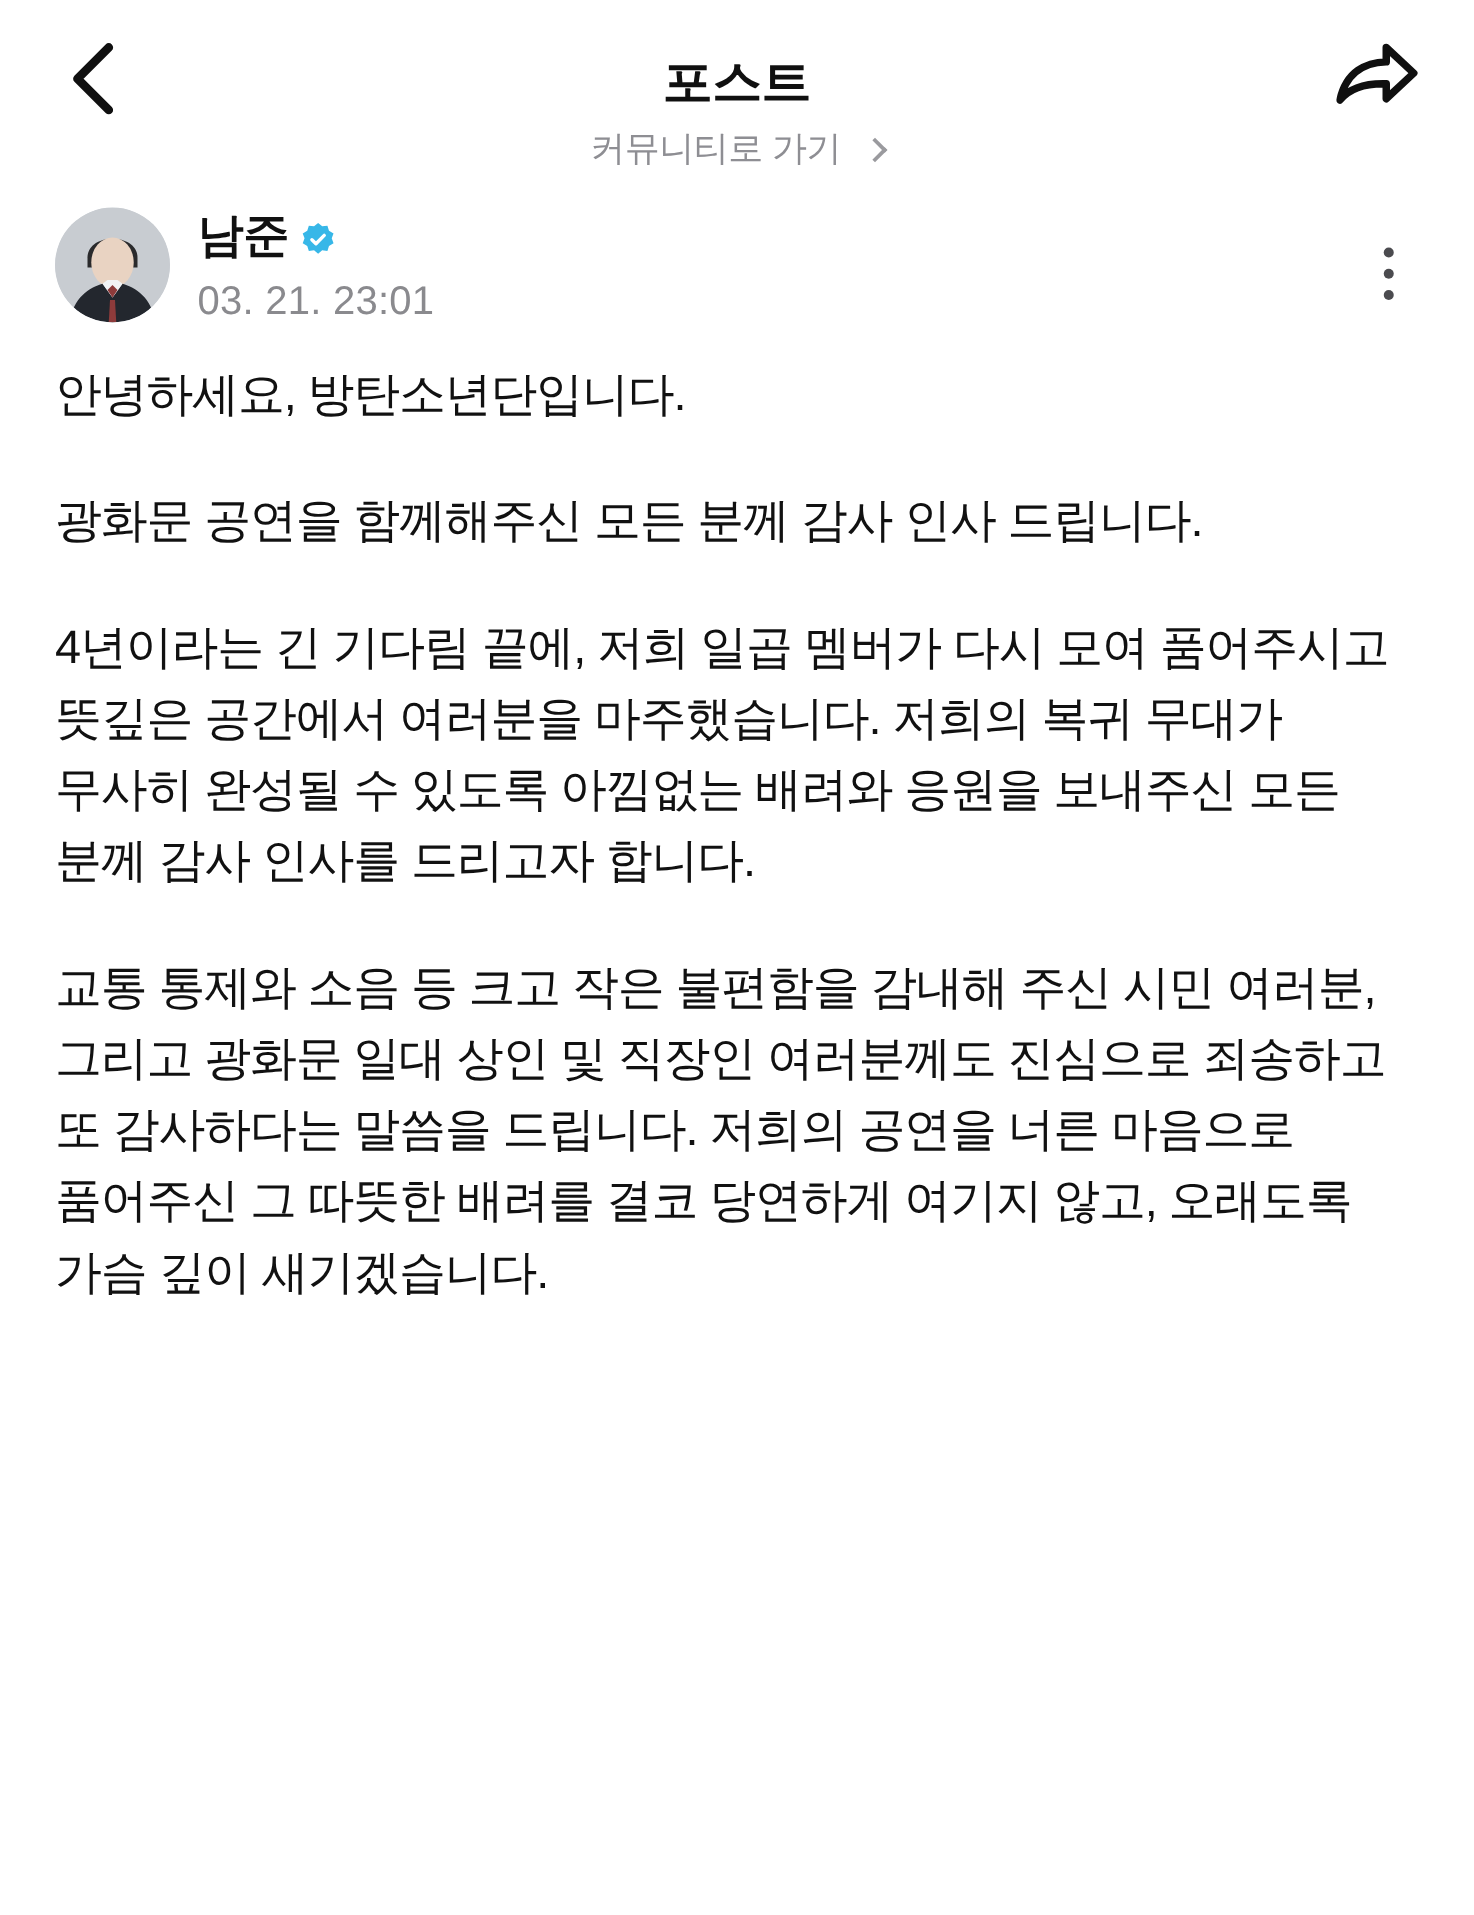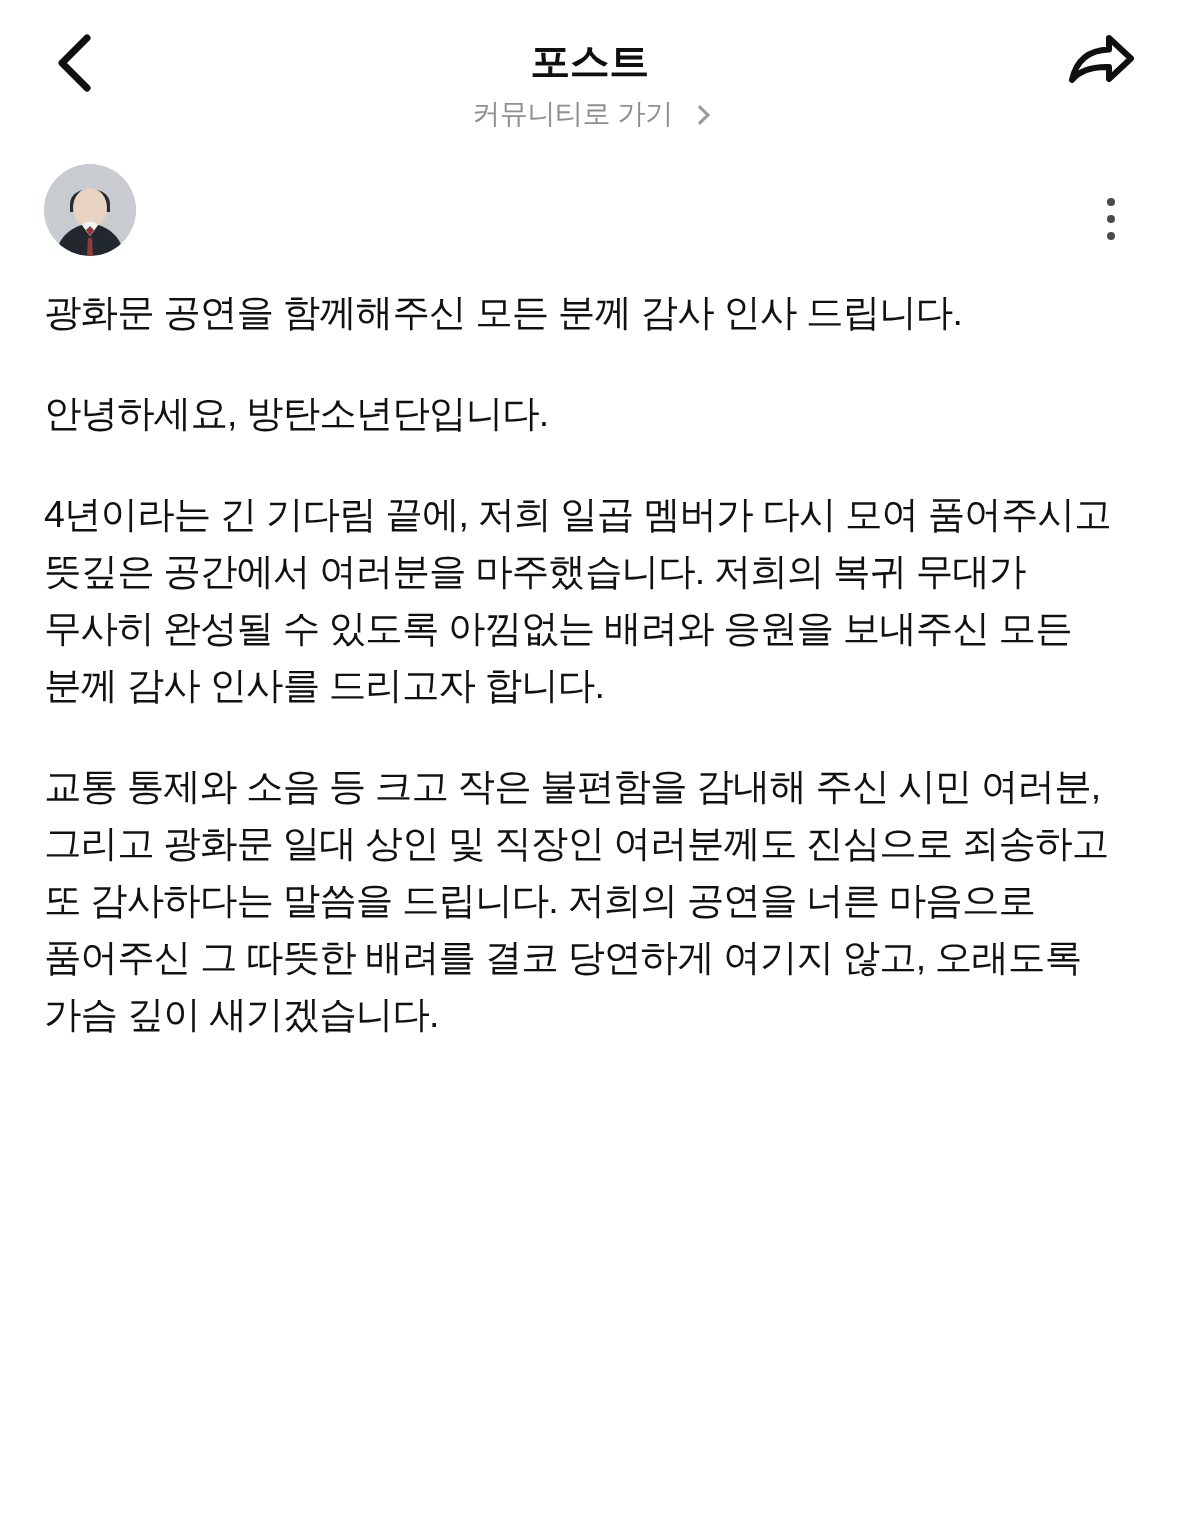--- a/index.html
+++ b/index.html
@@ -14,21 +14,21 @@
     color: #111111;
     overflow: hidden;
     position: relative;
   }
 
   
   .header {
     position: relative;
     height: 138px;
     display: flex;
-    align-items: center;
+    align-items: flex-end;
     justify-content: center;
     padding-top: 32px;
     box-sizing: border-box;
   }
   .back-button {
     position: absolute;
     left: 44px;
     top: 32px;
     width: 62px;
     height: 62px;
@@ -207,26 +207,36 @@
         <path d="M12 92 C14 72 28 64 38 61 L46 72 L54 61 C64 64 78 72 80 92 Z" fill="#23272e"></path>
 
         <path d="M38 61 L46 72 L54 61 L50 58 L42 58 Z" fill="#f2f3f5"></path>
 
         <path d="M46 72 L42 66 L46 62 L50 66 Z" fill="#8d3b3b"></path>
         <path d="M44 74 L48 74 L49 92 L43 92 Z" fill="#8d3b3b"></path>
       </g>
     </svg>
   </div>
 
+  <div class="author-meta">
+    <div class="author-name-line">
+      <span class="author-name">남준</span>
+      <svg class="verified" viewBox="0 0 32 32">
+        <path d="M16 1.6 l3.6 2.9 4.6-.5 1.4 4.4 4 2.4-1.6 4.3 1.6 4.3-4 2.4-1.4 4.4-4.6-.5-3.6 2.9-3.6-2.9-4.6.5-1.4-4.4-4-2.4 1.6-4.3-1.6-4.3 4-2.4 1.4-4.4 4.6.5z" fill="#37b7e8"></path>
+        <path d="M10.5 16.3 l3.6 3.6 7.3-7.4" stroke="#ffffff" stroke-width="3" fill="none" stroke-linecap="round" stroke-linejoin="round"></path>
+      </svg>
+    </div>
+    <div class="post-time">03. 21. 23:01</div>
+  </div>
 
   <div class="more-button">
     <span class="more-dot"></span>
     <span class="more-dot"></span>
     <span class="more-dot"></span>
   </div>
 </div>
 
 <div class="post-body">
+  <p class="para">안녕하세요, 방탄소년단입니다.</p>
   <p class="para">광화문 공연을 함께해주신 모든 분께 감사 인사 드립니다.</p>
-  <p class="para">안녕하세요, 방탄소년단입니다.</p>
   <p class="para">4년이라는 긴 기다림 끝에, 저희 일곱 멤버가 다시 모여 품어주시고 뜻깊은 공간에서 여러분을 마주했습니다. 저희의 복귀 무대가 무사히 완성될 수 있도록 아낌없는 배려와 응원을 보내주신 모든 분께 감사 인사를 드리고자 합니다.</p>
   <p class="para">교통 통제와 소음 등 크고 작은 불편함을 감내해 주신 시민 여러분, 그리고 광화문 일대 상인 및 직장인 여러분께도 진심으로 죄송하고 또 감사하다는 말씀을 드립니다. 저희의 공연을 너른 마음으로 품어주신 그 따뜻한 배려를 결코 당연하게 여기지 않고, 오래도록 가슴 깊이 새기겠습니다.</p>
 </div>
 
 </body></html>

